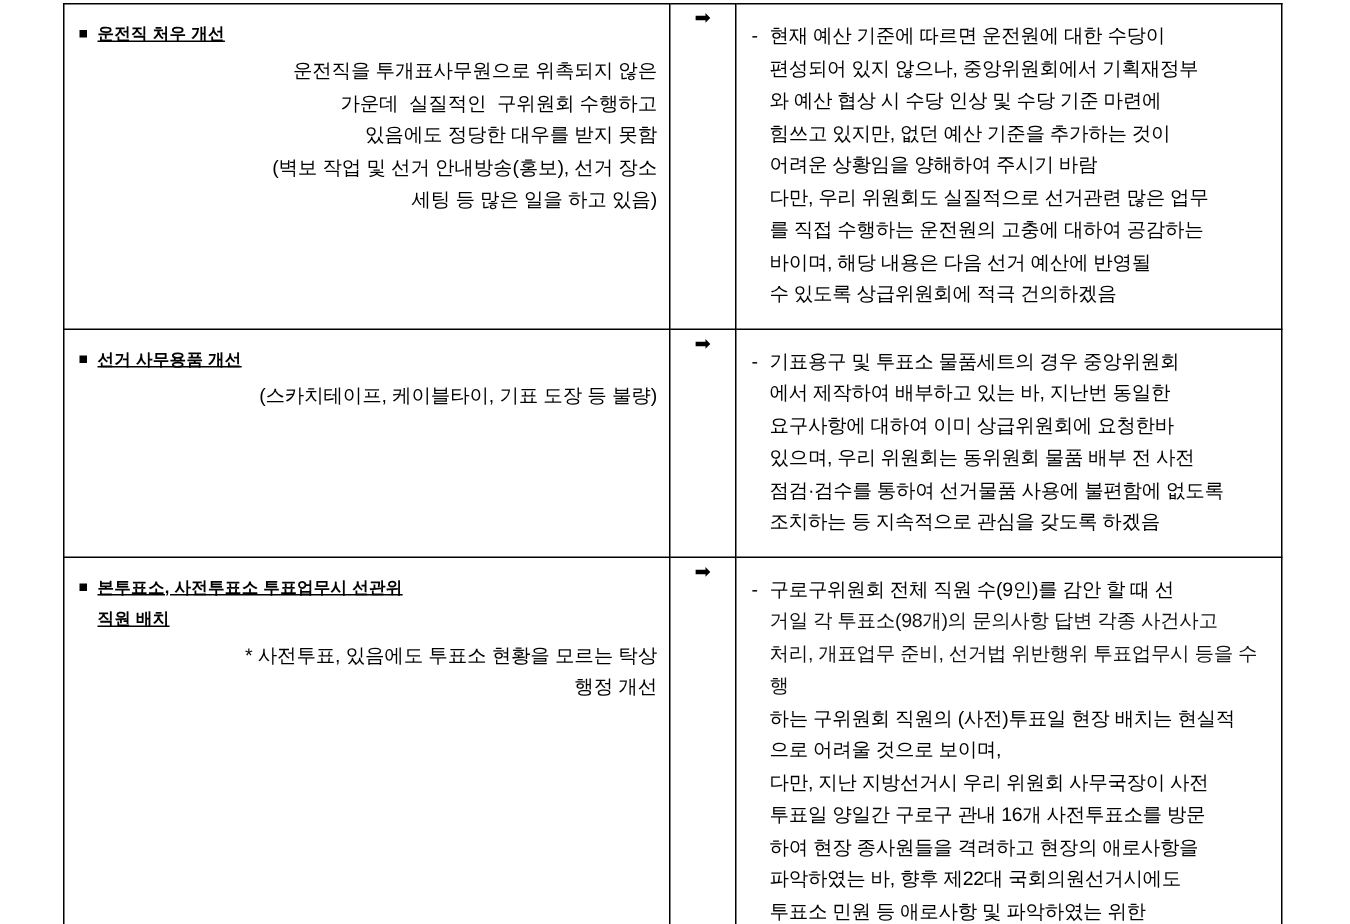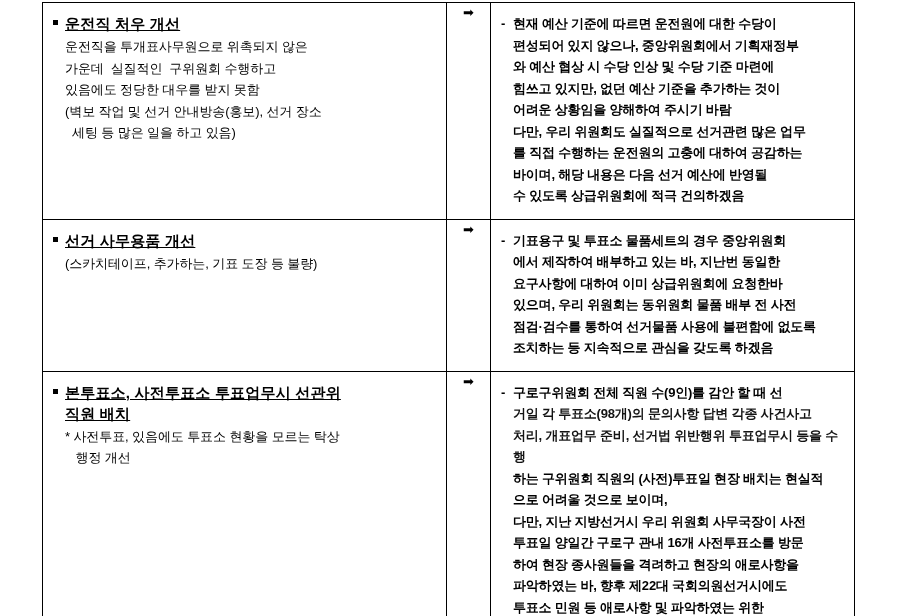--- a/index.html
+++ b/index.html
@@ -62,40 +62,40 @@
   .sq-bullet {
     width: 5px;
     height: 5px;
     background: #000;
     margin-top: 7px;
     flex: 0 0 auto;
   }
   .heading-text {
     font-weight: bold;
     text-decoration: underline;
-    font-size: 15px;
+    font-size: 11px;
     line-height: 21px;
     letter-spacing: 0.2px;
   }
   .left-body {
     font-size: 13px;
     line-height: 21.5px;
     margin-left: 12px;
     margin-top: 2px;
     letter-spacing: -0.1px;
+    text-align: right;
   }
   .left-body .ln { display: block; white-space: pre; }
 
   
   .rp {
     font-size: 13px;
     line-height: 21.5px;
     letter-spacing: -0.2px;
     margin: 0 0 0 0;
-    font-weight: bold;
   }
   .rp .ln { display: block; }
   .rp .hang { padding-left: 12px; }
   .rp-dash {
     display: inline-block;
     width: 12px;
   }
   .strike-blur {
     opacity: 0.92;
   }
@@ -151,21 +151,21 @@
       </tr>
 
       <tr style="height:148px;">
         <td>
           <div class="left-cell-inner">
             <div class="bullet-row">
               <span class="sq-bullet"></span>
               <span class="heading-text">선거 사무용품 개선</span>
             </div>
             <div class="left-body">
-              <span class="ln">(스카치테이프, 추가하는, 기표 도장 등 불량)</span>
+              <span class="ln">(스카치테이프, 케이블타이, 기표 도장 등 불량)</span>
             </div>
           </div>
         </td>
         <td class="arrow-cell">
           <span class="arrow-glyph">➡</span>
         </td>
         <td>
           <div class="right-cell-inner">
             <div class="rp">
               <span class="ln"><span class="rp-dash">-</span><span>기표용구 및 투표소 물품세트의 경우 중앙위원회</span></span>

